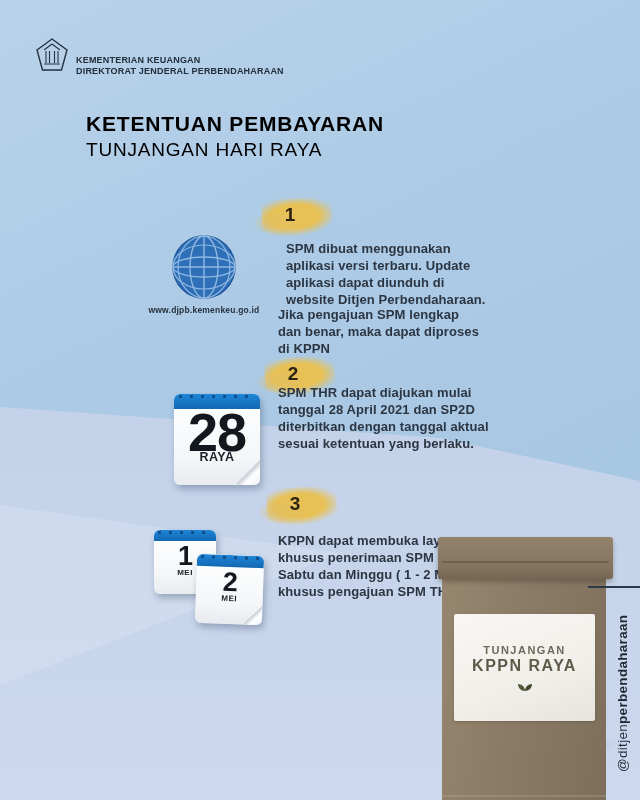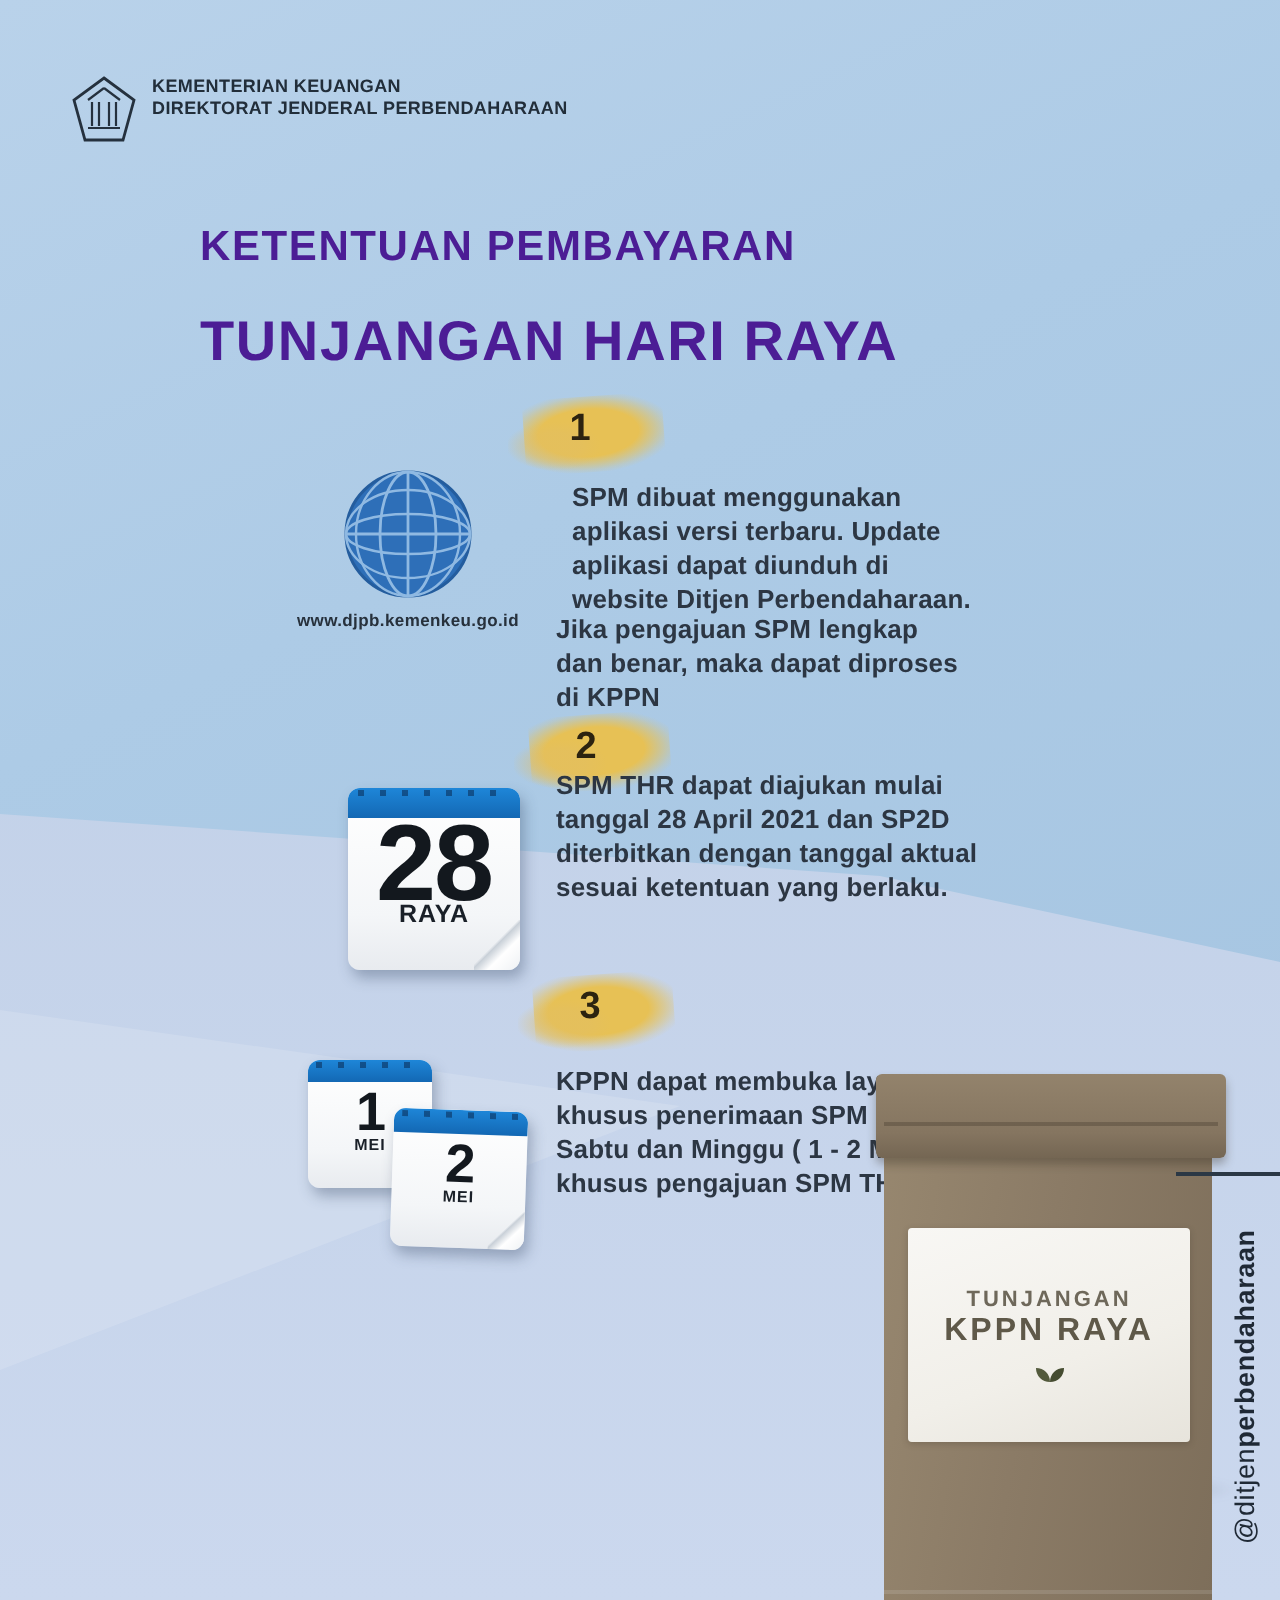--- a/index.html
+++ b/index.html
@@ -10,33 +10,33 @@
   }
   
   .bg-top { position:absolute; inset:0;
     background:linear-gradient(155deg,#b9d2ea 0%,#adcbe6 35%,#a7c6e2 75%,#a3c3e0 100%); }
   .bg-surface { position:absolute; inset:0;
     background:linear-gradient(180deg,#c9d6ec 0%,#c2d1e8 40%,#cbd8ee 100%);
     clip-path:polygon(0 407px,440px 438px,640px 481px,640px 800px,0 800px); }
   .bg-wedge { position:absolute; inset:0; background:rgba(255,255,255,0.14);
     clip-path:polygon(0 505px,340px 553px,0 685px); }
   
-  .gov { position:absolute; left:36px; top:38px; display:flex; align-items:flex-start; }
+  .gov { position:absolute; left:36px; top:38px; display:flex; align-items:flex-end; }
   .gov svg { width:32px; height:34px; }
   .gov-text { margin-left:8px; color:#222e3a; }
   .gov-text .l1 { font-size:9px; font-weight:bold; letter-spacing:0.2px; }
   .gov-text .l2 { font-size:9px; font-weight:bold; letter-spacing:0.2px; margin-top:1px; }
   .djpb { position:absolute; left:556px; top:30px; width:56px; text-align:center; color:#12181f; }
   .djpb svg { width:30px; height:32px; }
   .djpb .name { font-size:12px; font-weight:bold; letter-spacing:0.5px; margin-top:-3px; }
   .djpb .tag { font-size:4px; letter-spacing:0.2px; margin-top:0px; color:#1c242e; }
   
-  .title { position:absolute; left:100px; top:112px; color:#4c1d95; }
+  .title { position:absolute; left:86px; top:112px; color:#000000; }
   .title .t1 { font-size:21px; font-weight:600; letter-spacing:0.8px; }
-  .title .t2 { font-size:28px; font-weight:700; letter-spacing:0.8px; margin-top:19px; }
+  .title .t2 { font-size:19px; font-weight:400; letter-spacing:0.8px; margin-top:3px; }
   
   .brush { position:absolute; width:70px; height:38px; }
   .brush .blob { position:absolute; inset:0;
     background:radial-gradient(ellipse 62% 54% at 46% 48%, #e7c155 58%, rgba(231,193,85,0.55) 76%, rgba(231,193,85,0.18) 90%, transparent 100%);
     transform:rotate(-4deg); }
   .brush .blob2 { position:absolute; left:-8px; top:12px; width:46px; height:26px;
     background:radial-gradient(ellipse 55% 50% at 50% 50%, rgba(225,190,100,0.45) 50%, transparent 95%); }
   .brush .num { position:absolute; left:0; right:14px; top:6px; text-align:center;
     font-size:19px; font-weight:800; color:#2c2310; }
   

